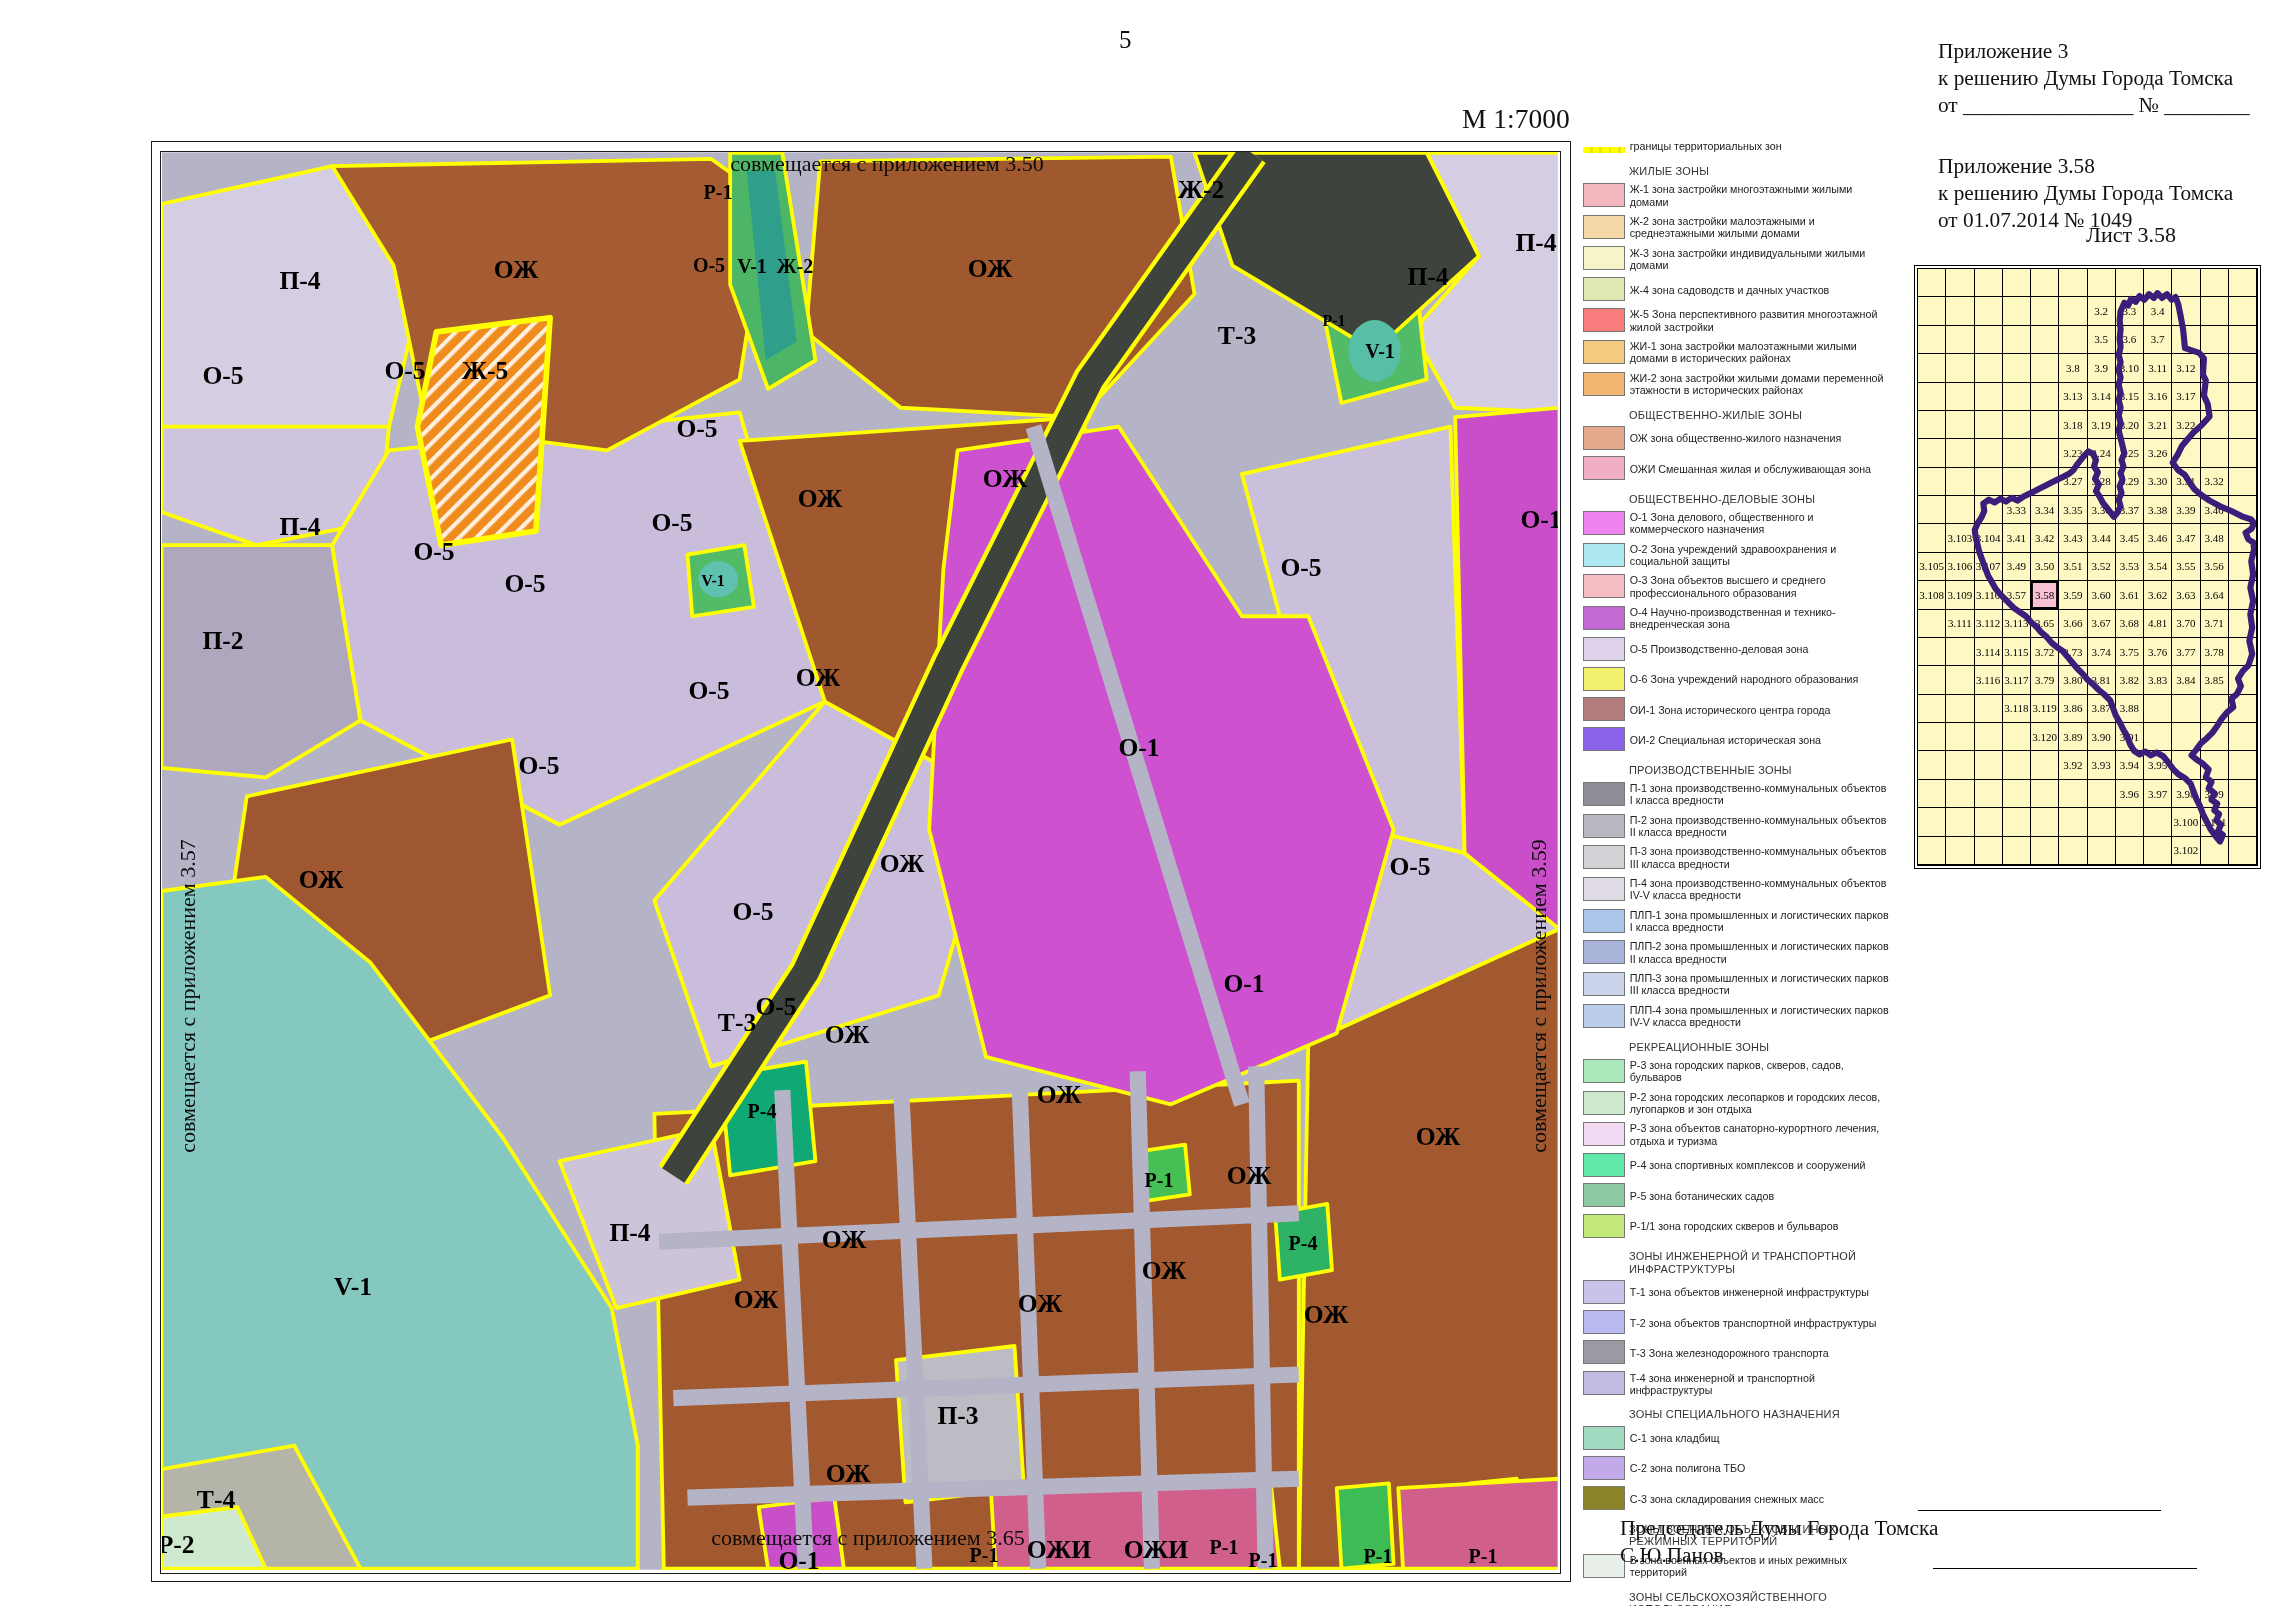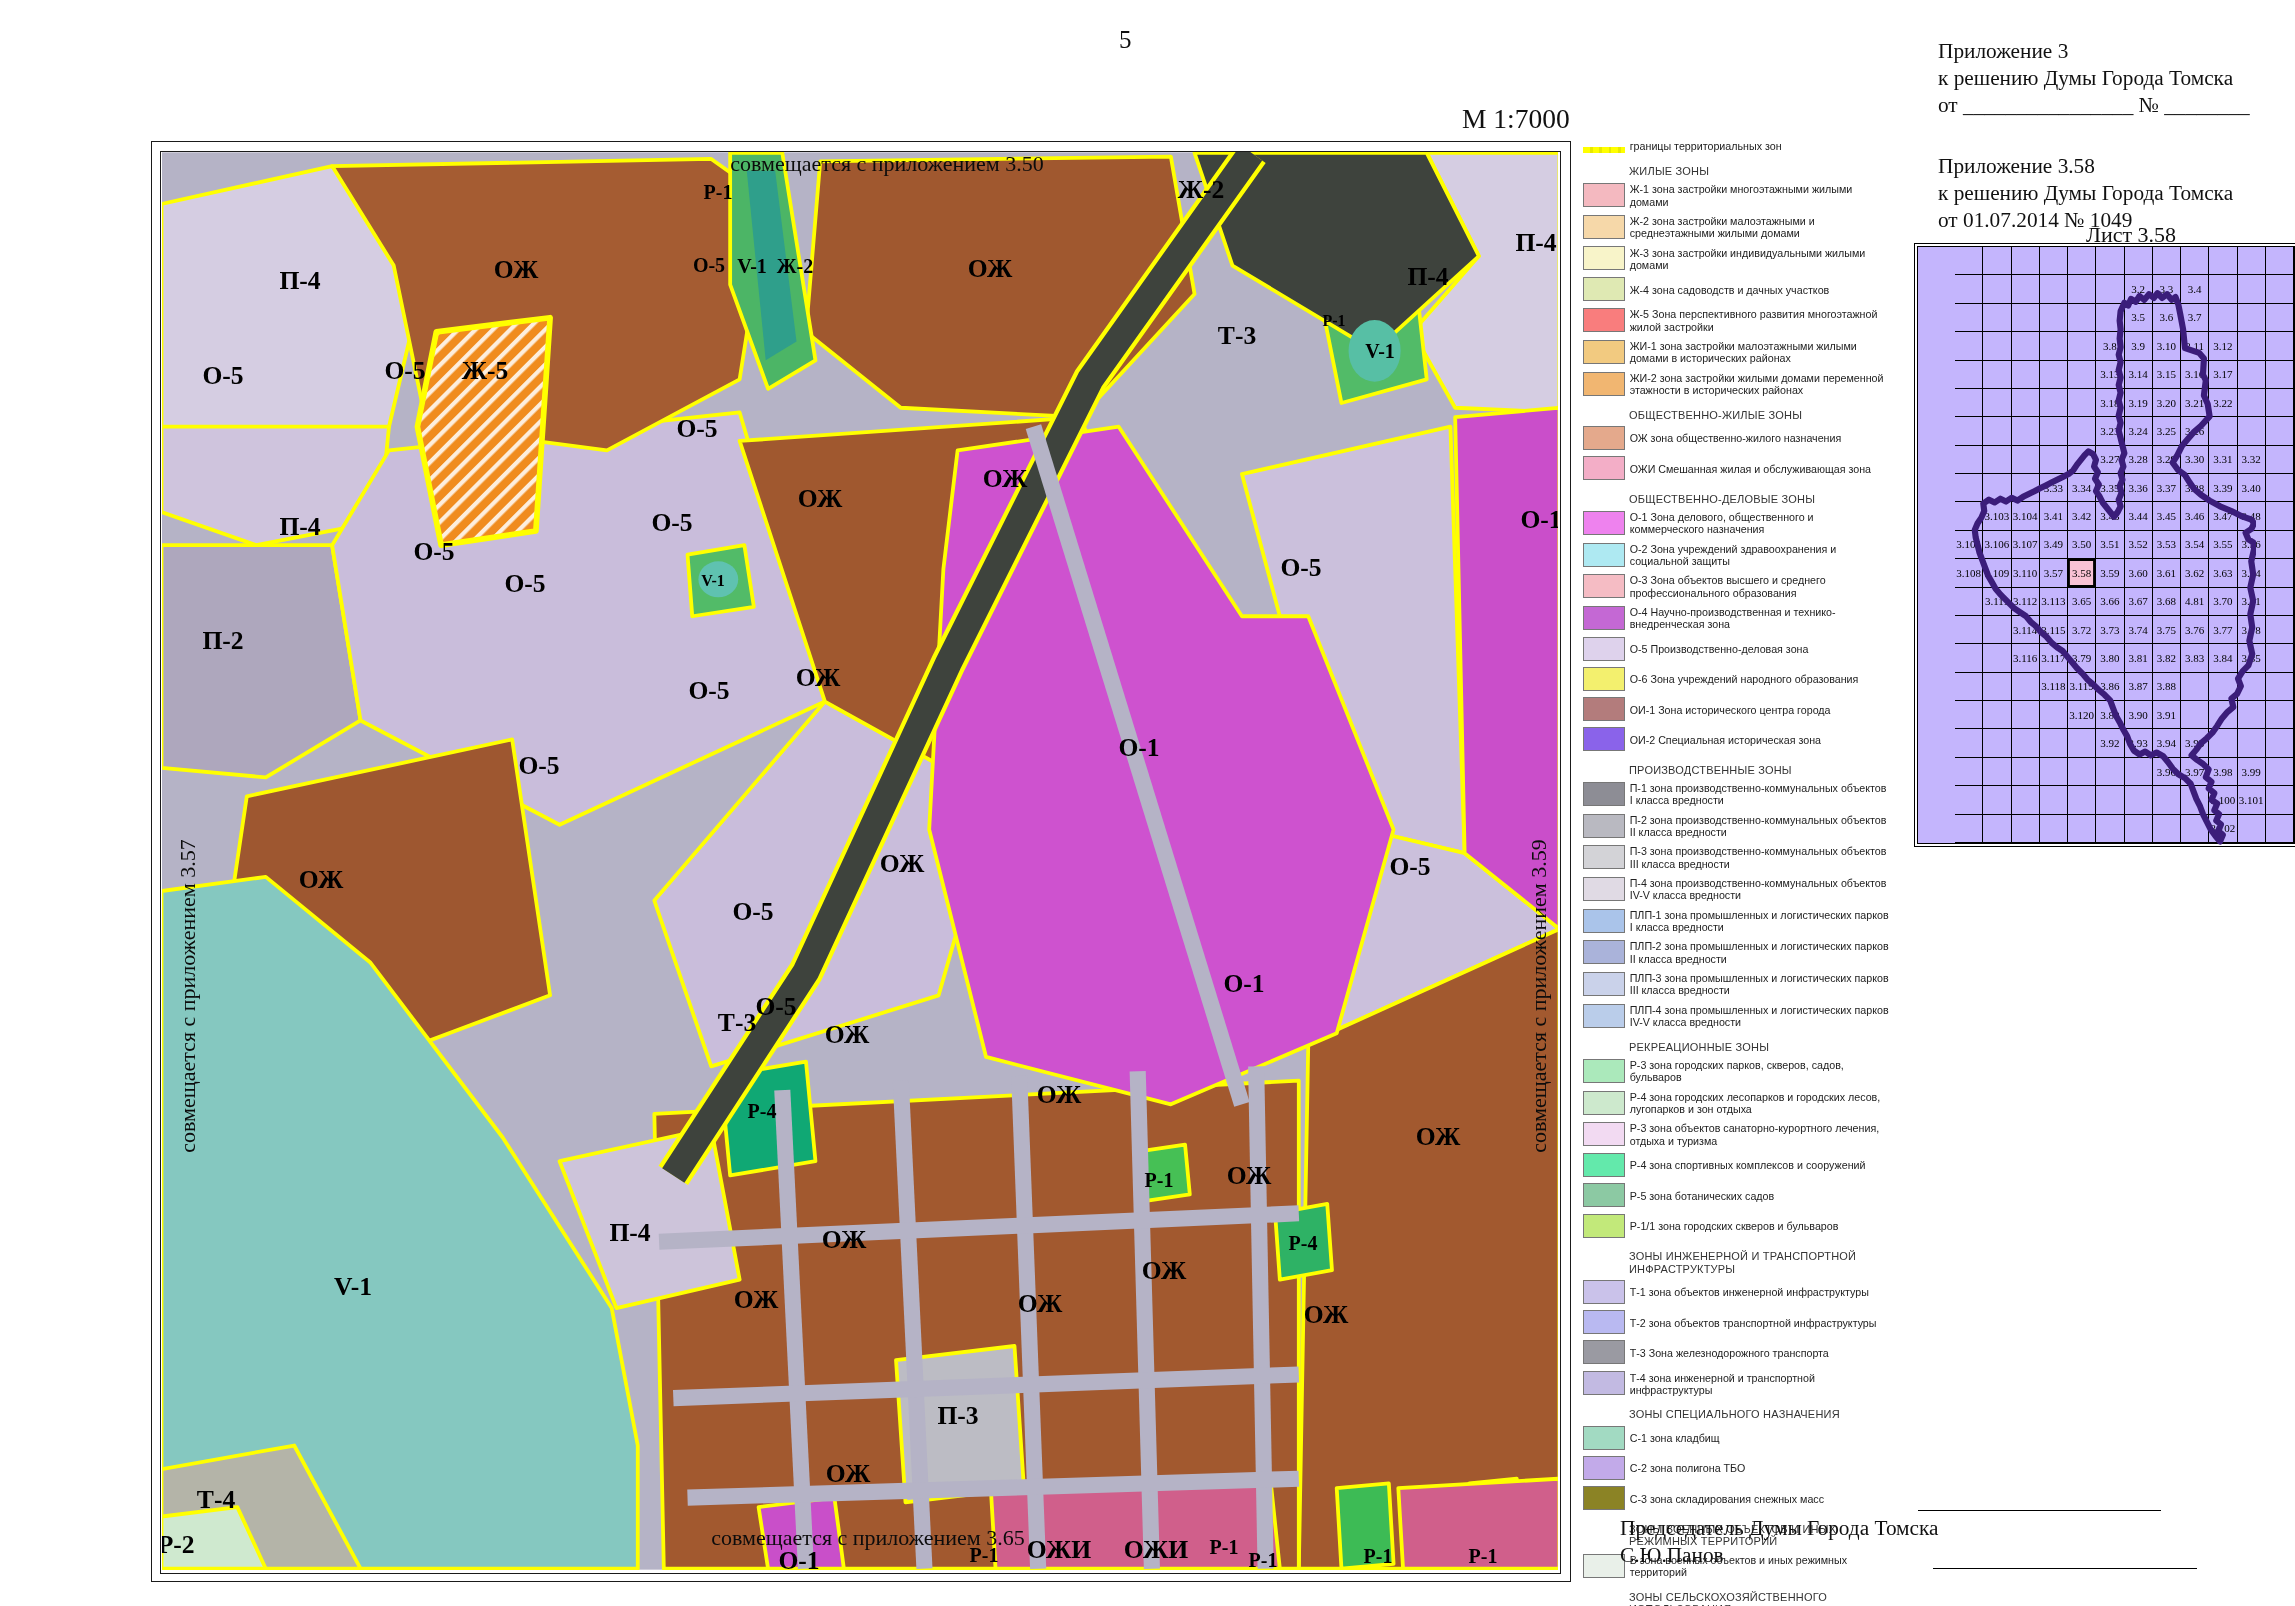--- a/index.html
+++ b/index.html
@@ -37,23 +37,23 @@
   .legend{left:1583px;top:127px;width:306px;font-family:"Liberation Sans",sans-serif;color:#222;}
   .leg-sec-title{margin:12.3px 0 4.7px 46px;font-size:11px;line-height:12.8px;color:#333;letter-spacing:0.2px;}
   .leg-item{display:flex;align-items:center;margin:0 0 6.2px 0;}
   .leg-swatch{flex:0 0 auto;width:42px;height:24px;border:0.9px solid #777;margin-right:4.7px;
               box-sizing:border-box;}
   .leg-swatch.line{height:5.7px;border:none;margin-top:7.6px;
               background:repeating-linear-gradient(90deg,#ffff00 0 6.6px,#e8e800 6.6px 9.5px);}
   .leg-text{font-size:10.7px;line-height:12.3px;padding-top:0.9px;color:#222;}
 
   
-  .sheet-grid{left:1917px;top:246px;width:339px;height:596px;background:#c4b5fd;
+  .sheet-grid{left:1917px;top:268px;width:339px;height:596px;background:#fef9c3;
               border:1.4px solid #000;outline:0.9px solid #000;outline-offset:2.4px;
-              display:grid;grid-template-columns:repeat(12,1fr);grid-template-rows:repeat(21,1fr);padding-left:37px;}
+              display:grid;grid-template-columns:repeat(12,1fr);grid-template-rows:repeat(21,1fr);}
   .sg-cell{border-right:0.9px solid #000;border-bottom:0.9px solid #000;
            display:flex;align-items:center;justify-content:center;
            font-family:"Liberation Serif",serif;font-size:11px;color:#000;}
   .sg-cell.hl{background:#f9c2d4;box-shadow:inset 0 0 0 1.9px #000;}
   .grid-outline{left:1917px;top:258px;width:339px;height:596px;pointer-events:none;}
 
   
   .sig{font-size:21.3px;line-height:27px;}
   .sig-line{border-bottom:1.4px solid #000;height:0;}
 </style>
@@ -328,21 +328,21 @@
         <span class="leg-swatch" style="background: rgb(186, 205, 234);"></span>
         <span class="leg-text">ПЛП-4 зона промышленных и логистических парков IV-V класса вредности</span>
       </div>
       <div class="leg-sec-title">РЕКРЕАЦИОННЫЕ ЗОНЫ</div>
       <div class="leg-item">
         <span class="leg-swatch" style="background: rgb(171, 233, 187);"></span>
         <span class="leg-text">Р-3 зона городских парков, скверов, садов, бульваров</span>
       </div>
       <div class="leg-item">
         <span class="leg-swatch" style="background: rgb(205, 233, 205);"></span>
-        <span class="leg-text">Р-4 зона городских лесопарков и городских лесов, лугопарков и зон отдыха</span>
+        <span class="leg-text">Р-2 зона городских лесопарков и городских лесов, лугопарков и зон отдыха</span>
       </div>
       <div class="leg-item">
         <span class="leg-swatch" style="background: rgb(242, 218, 242);"></span>
         <span class="leg-text">Р-3 зона объектов санаторно-курортного лечения, отдыха и туризма</span>
       </div>
       <div class="leg-item">
         <span class="leg-swatch" style="background: rgb(99, 233, 171);"></span>
         <span class="leg-text">Р-4 зона спортивных комплексов и сооружений</span>
       </div>
       <div class="leg-item">

